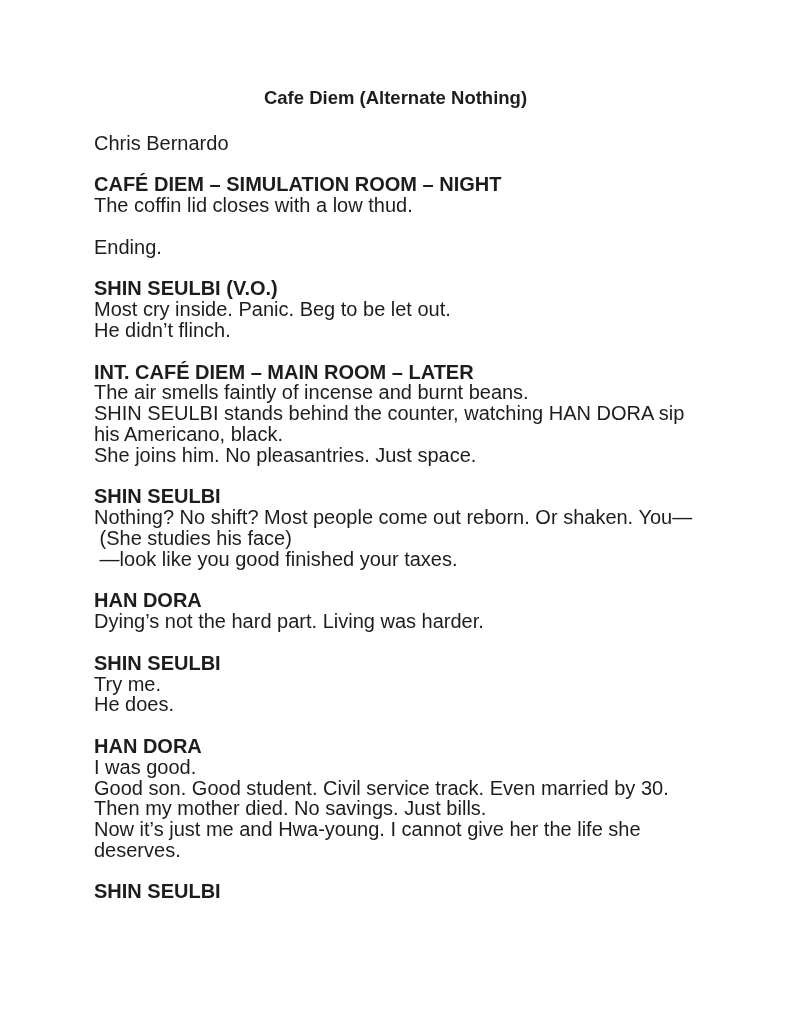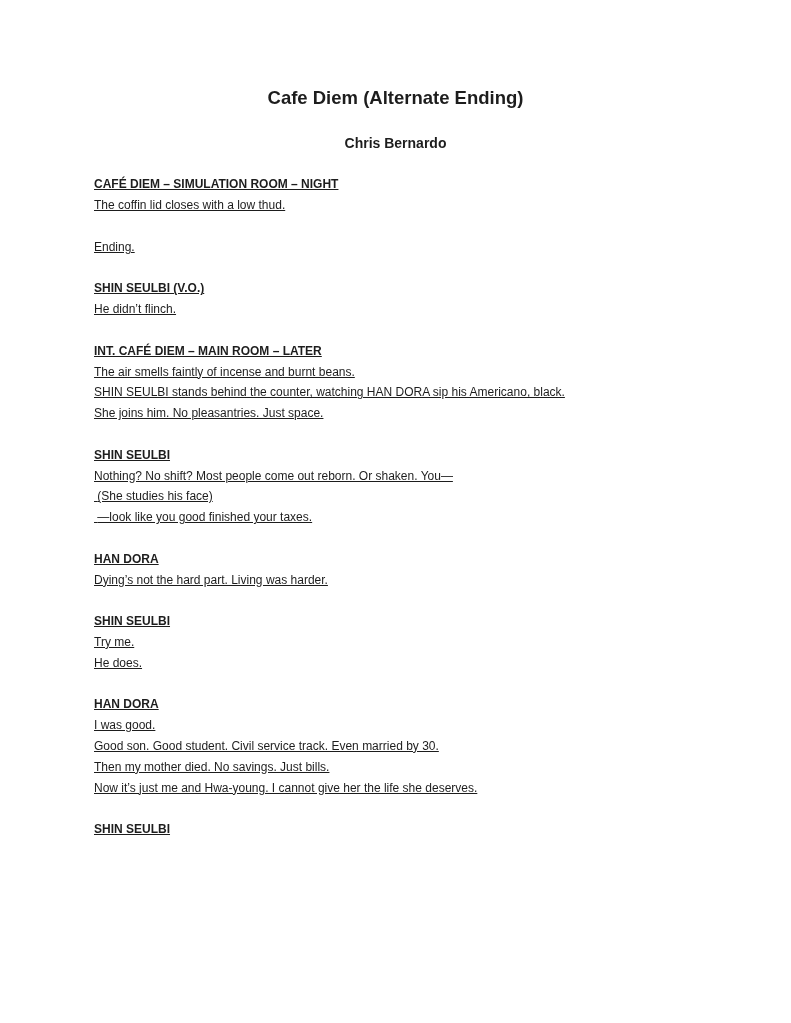--- a/index.html
+++ b/index.html
@@ -12,66 +12,65 @@
     width: 791px;
     height: 1023px;
     box-sizing: border-box;
     background: #ffffff;
     padding: 84px 94px 0 94px;
     font-family: "Liberation Sans", "DejaVu Sans", sans-serif;
     color: #1d1d1d;
     overflow: hidden;
   }
   .line {
-    font-size: 12px;
+    font-size: 20px;
     line-height: 20.8px;
     min-height: 20.8px;
     white-space: pre-wrap;
     font-weight: 400;
-    text-decoration: underline;
   }
   .line.scene {
     font-weight: 700;
   }
   .title-line {
     font-size: 18.5px;
     line-height: 28px;
     min-height: 28px;
     font-weight: 700;
     text-align: center;
     white-space: pre-wrap;
   }
   .author-line {
-    font-size: 14px;
+    font-size: 20px;
     line-height: 20.8px;
     min-height: 20.8px;
-    text-align: center;
+    text-align: left;
     white-space: pre-wrap;
-    font-weight: bold;
   }
 </style>
 </head>
 <body>
 
 <div class="page">
-  <div class="title-line">Cafe Diem (Alternate Ending)</div>
+  <div class="title-line">Cafe Diem (Alternate Nothing)</div>
 
   <div class="line"></div>
 
   <div class="author-line">Chris Bernardo</div>
 
   <div class="line"></div>
 
   <div>
       <div class="line scene">CAFÉ DIEM – SIMULATION ROOM – NIGHT</div>
       <div class="line body">The coffin lid closes with a low thud.</div>
       <div class="line blank"></div>
       <div class="line body">Ending.</div>
       <div class="line blank"></div>
       <div class="line scene">SHIN SEULBI (V.O.)</div>
+      <div class="line body">Most cry inside. Panic. Beg to be let out.</div>
       <div class="line body">He didn’t flinch.</div>
       <div class="line blank"></div>
       <div class="line scene">INT. CAFÉ DIEM – MAIN ROOM – LATER</div>
       <div class="line body">The air smells faintly of incense and burnt beans.</div>
       <div class="line body">SHIN SEULBI stands behind the counter, watching HAN DORA sip his Americano, black.</div>
       <div class="line body">She joins him. No pleasantries. Just space.</div>
       <div class="line blank"></div>
       <div class="line scene">SHIN SEULBI</div>
       <div class="line body">Nothing? No shift? Most people come out reborn. Or shaken. You—</div>
       <div class="line body"> (She studies his face)</div>

